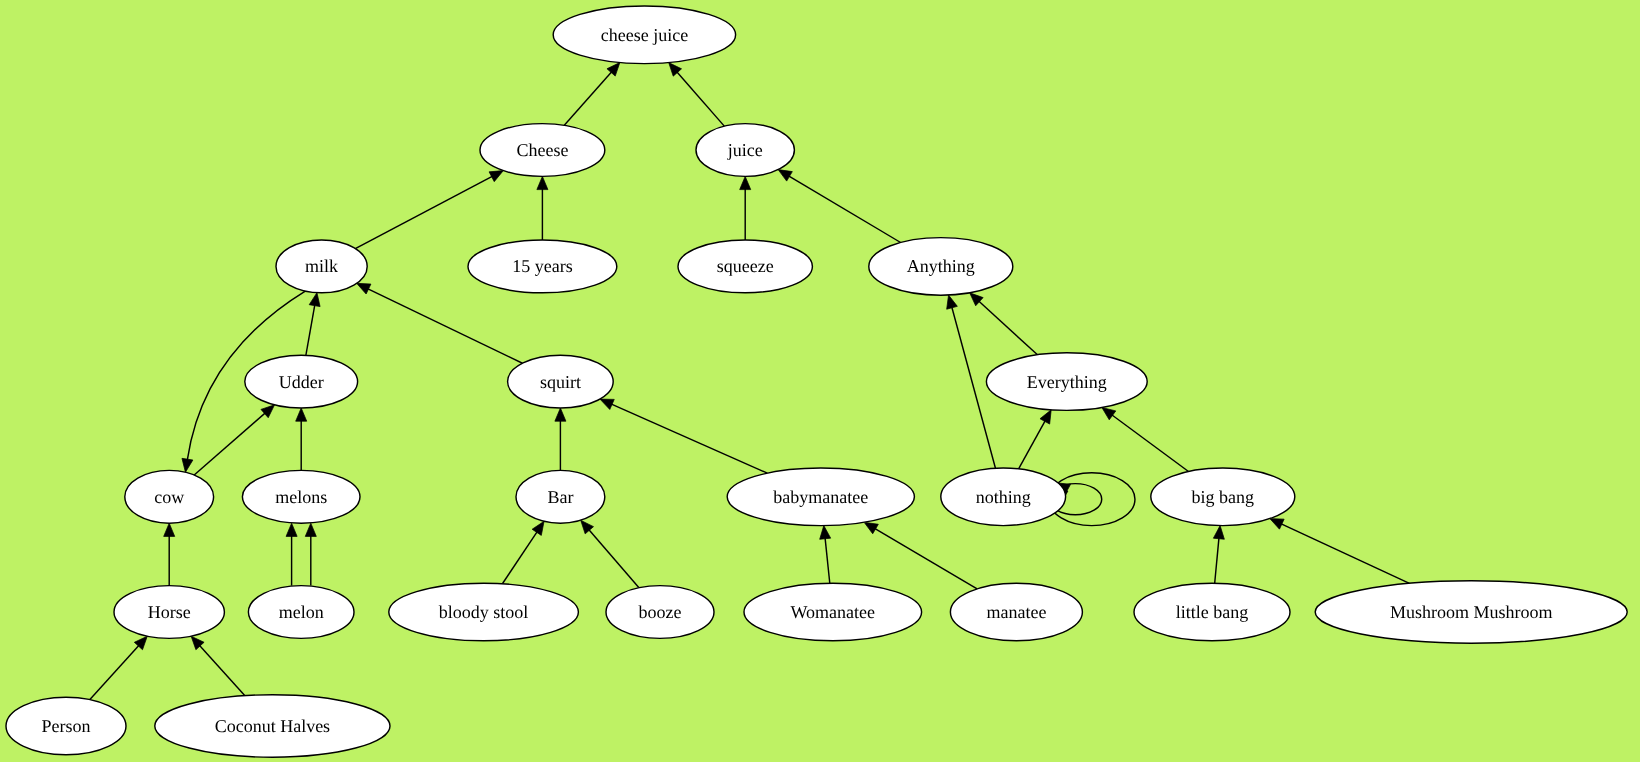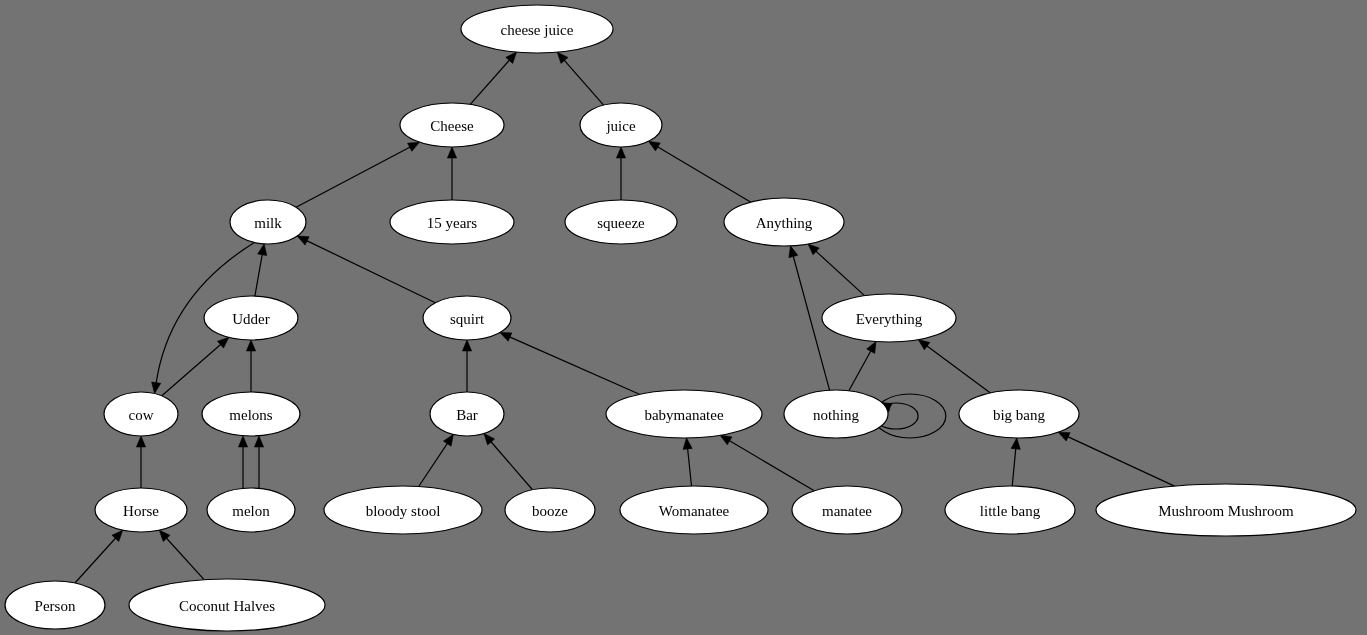--- a/index.html
+++ b/index.html
@@ -7,21 +7,21 @@
     padding: 0;
     background: #ffffff;
   }
   body {
     font-family: "Liberation Serif", "DejaVu Serif", serif;
   }
   #graph-canvas {
     position: relative;
     width: 1367px;
     height: 635px;
-    background: #737373;
+    background: #bef264;
     overflow: hidden;
   }
   svg.graph-svg {
     position: absolute;
     top: 0;
     left: 0;
     width: 1367px;
     height: 635px;
     display: block;
   }

